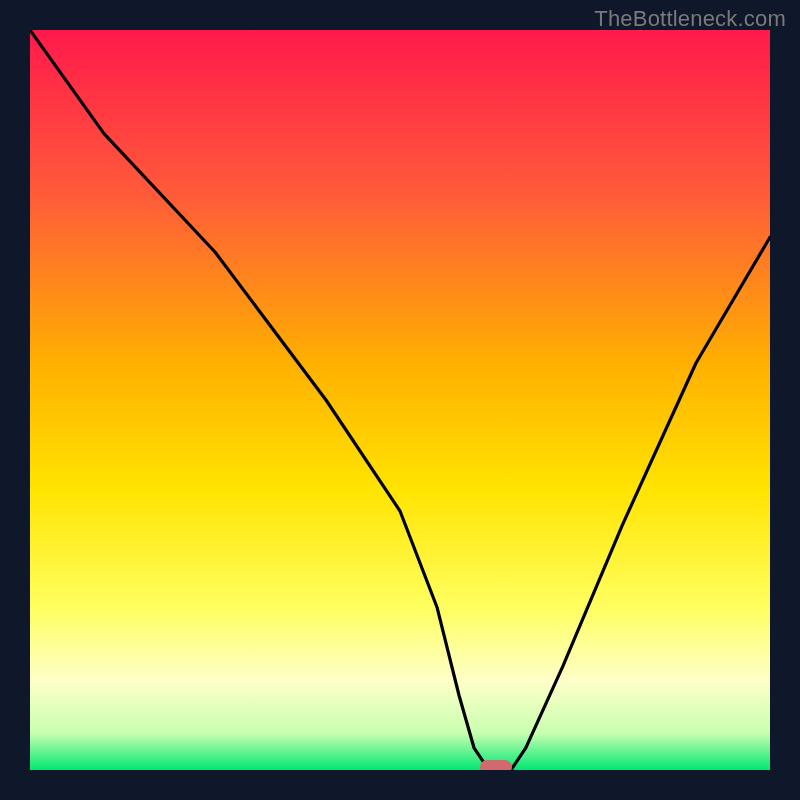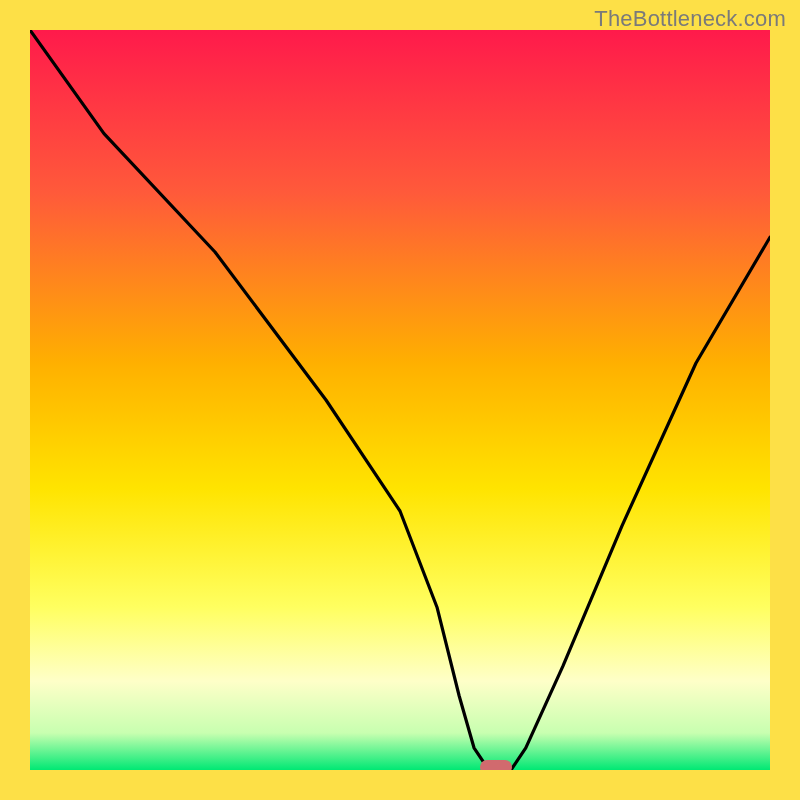--- a/index.html
+++ b/index.html
@@ -8,21 +8,21 @@
     width: 800px;
     height: 800px;
     background: #000;
     font-family: Arial, Helvetica, sans-serif;
     overflow: hidden;
   }
   .frame {
     position: relative;
     width: 800px;
     height: 800px;
-    background: #fde047;
+    background: #0f172a;
   }
   .watermark {
     position: absolute;
     top: 6px;
     right: 14px;
     color: #7a7a7a;
     font-size: 22px;
     font-weight: 400;
     letter-spacing: 0.2px;
     z-index: 30;

